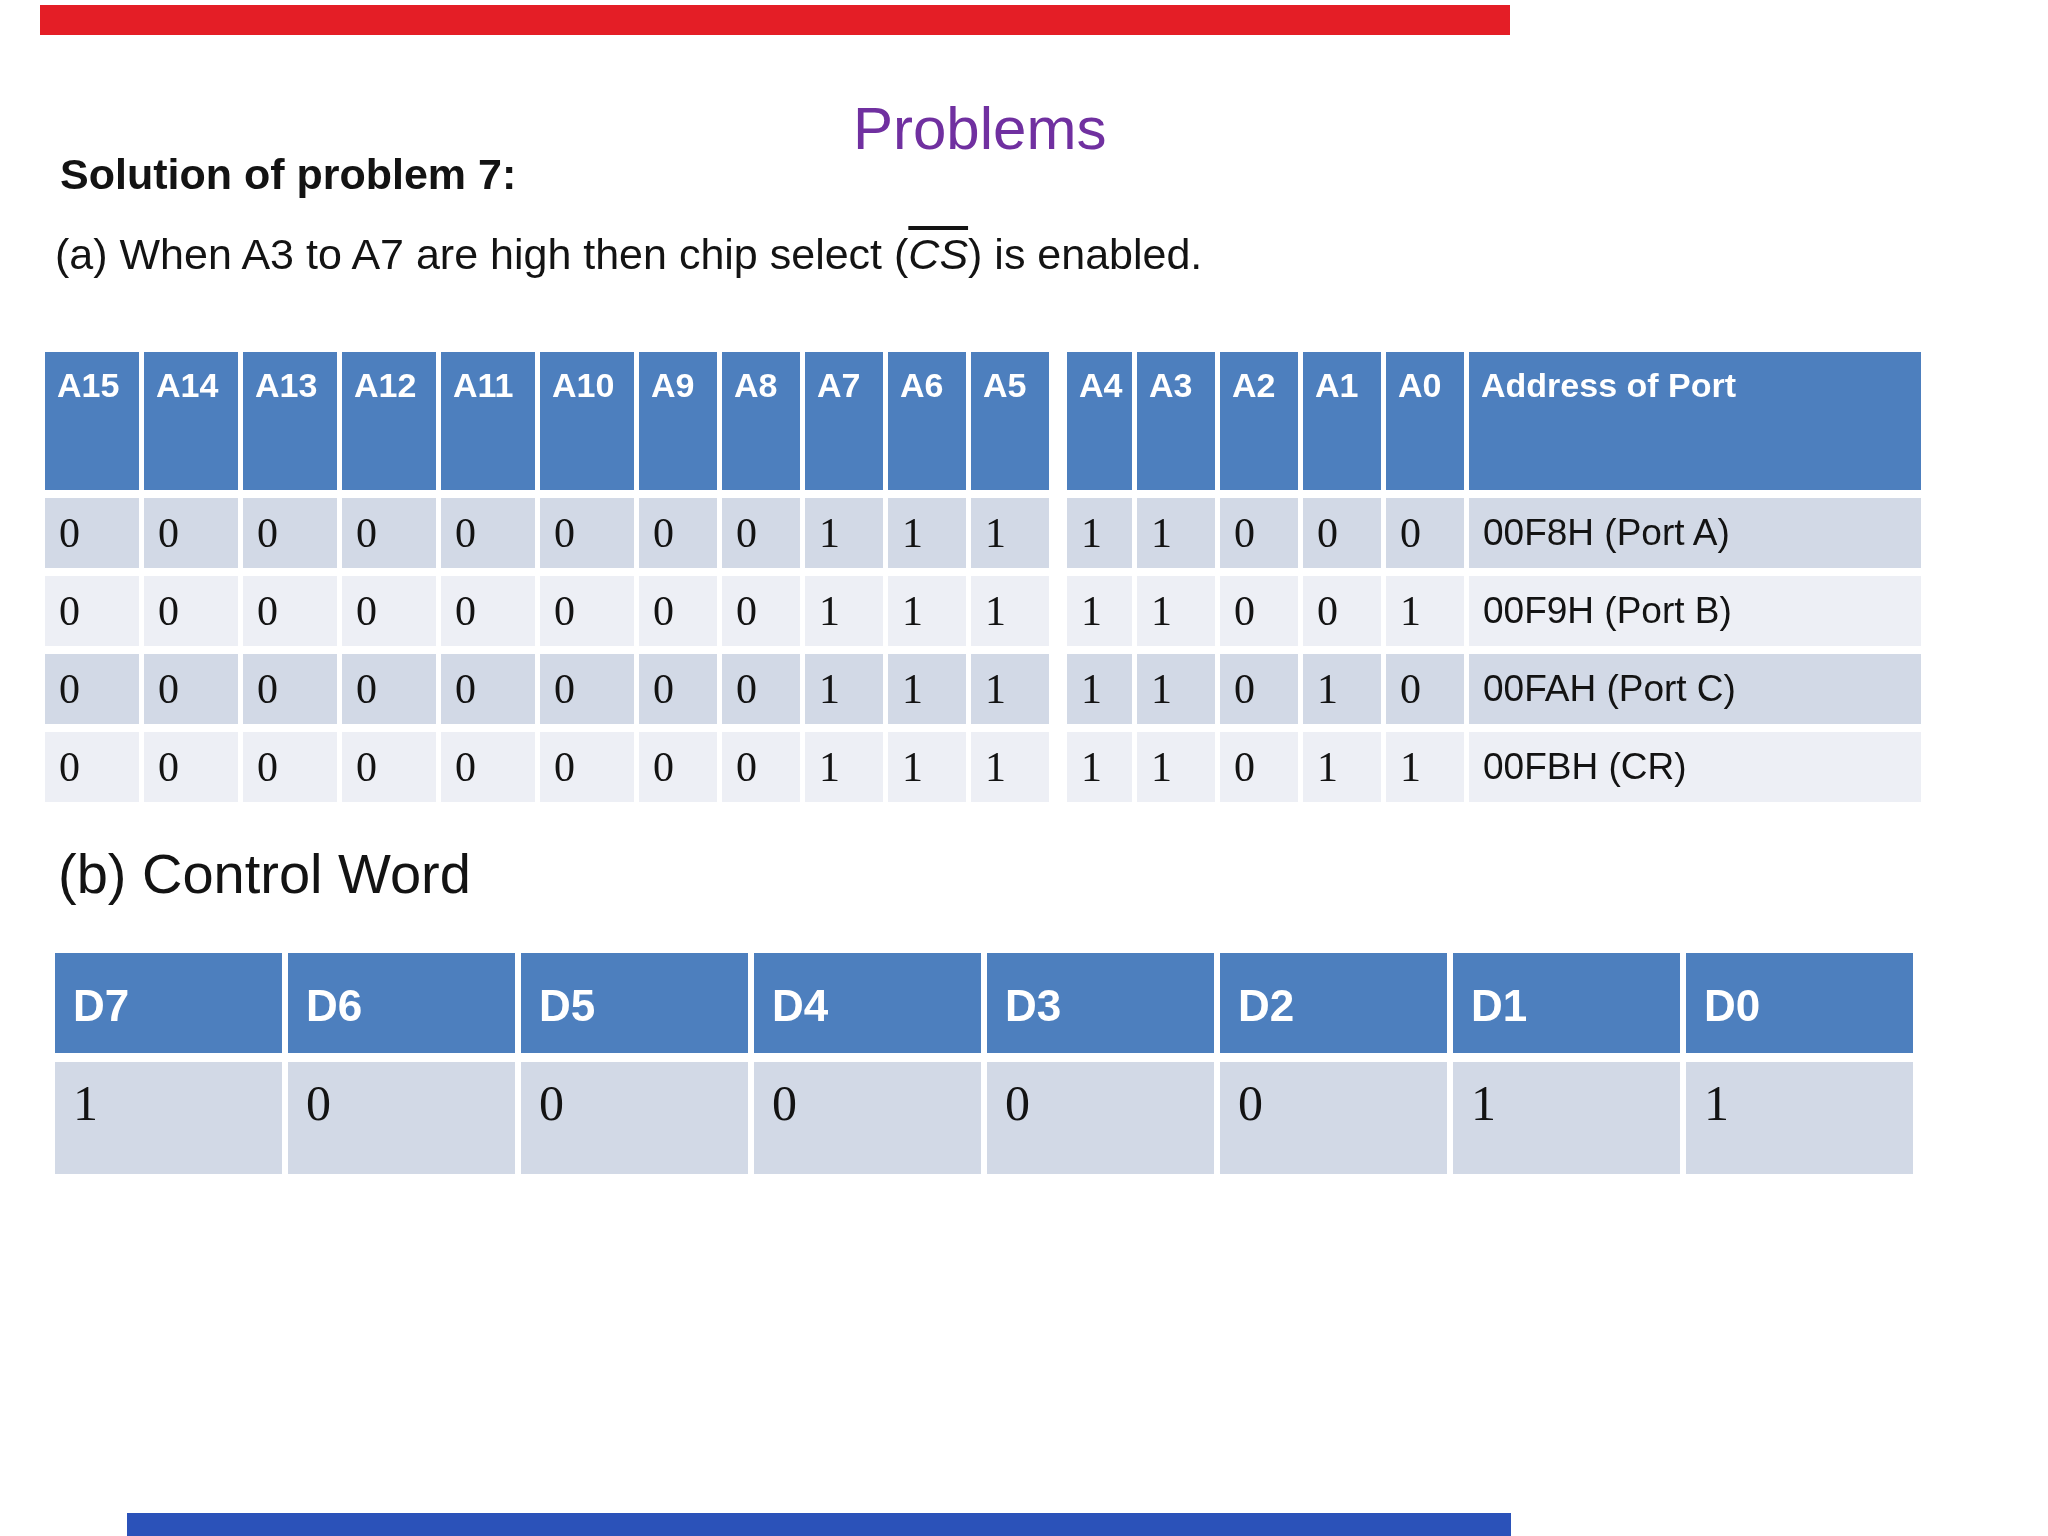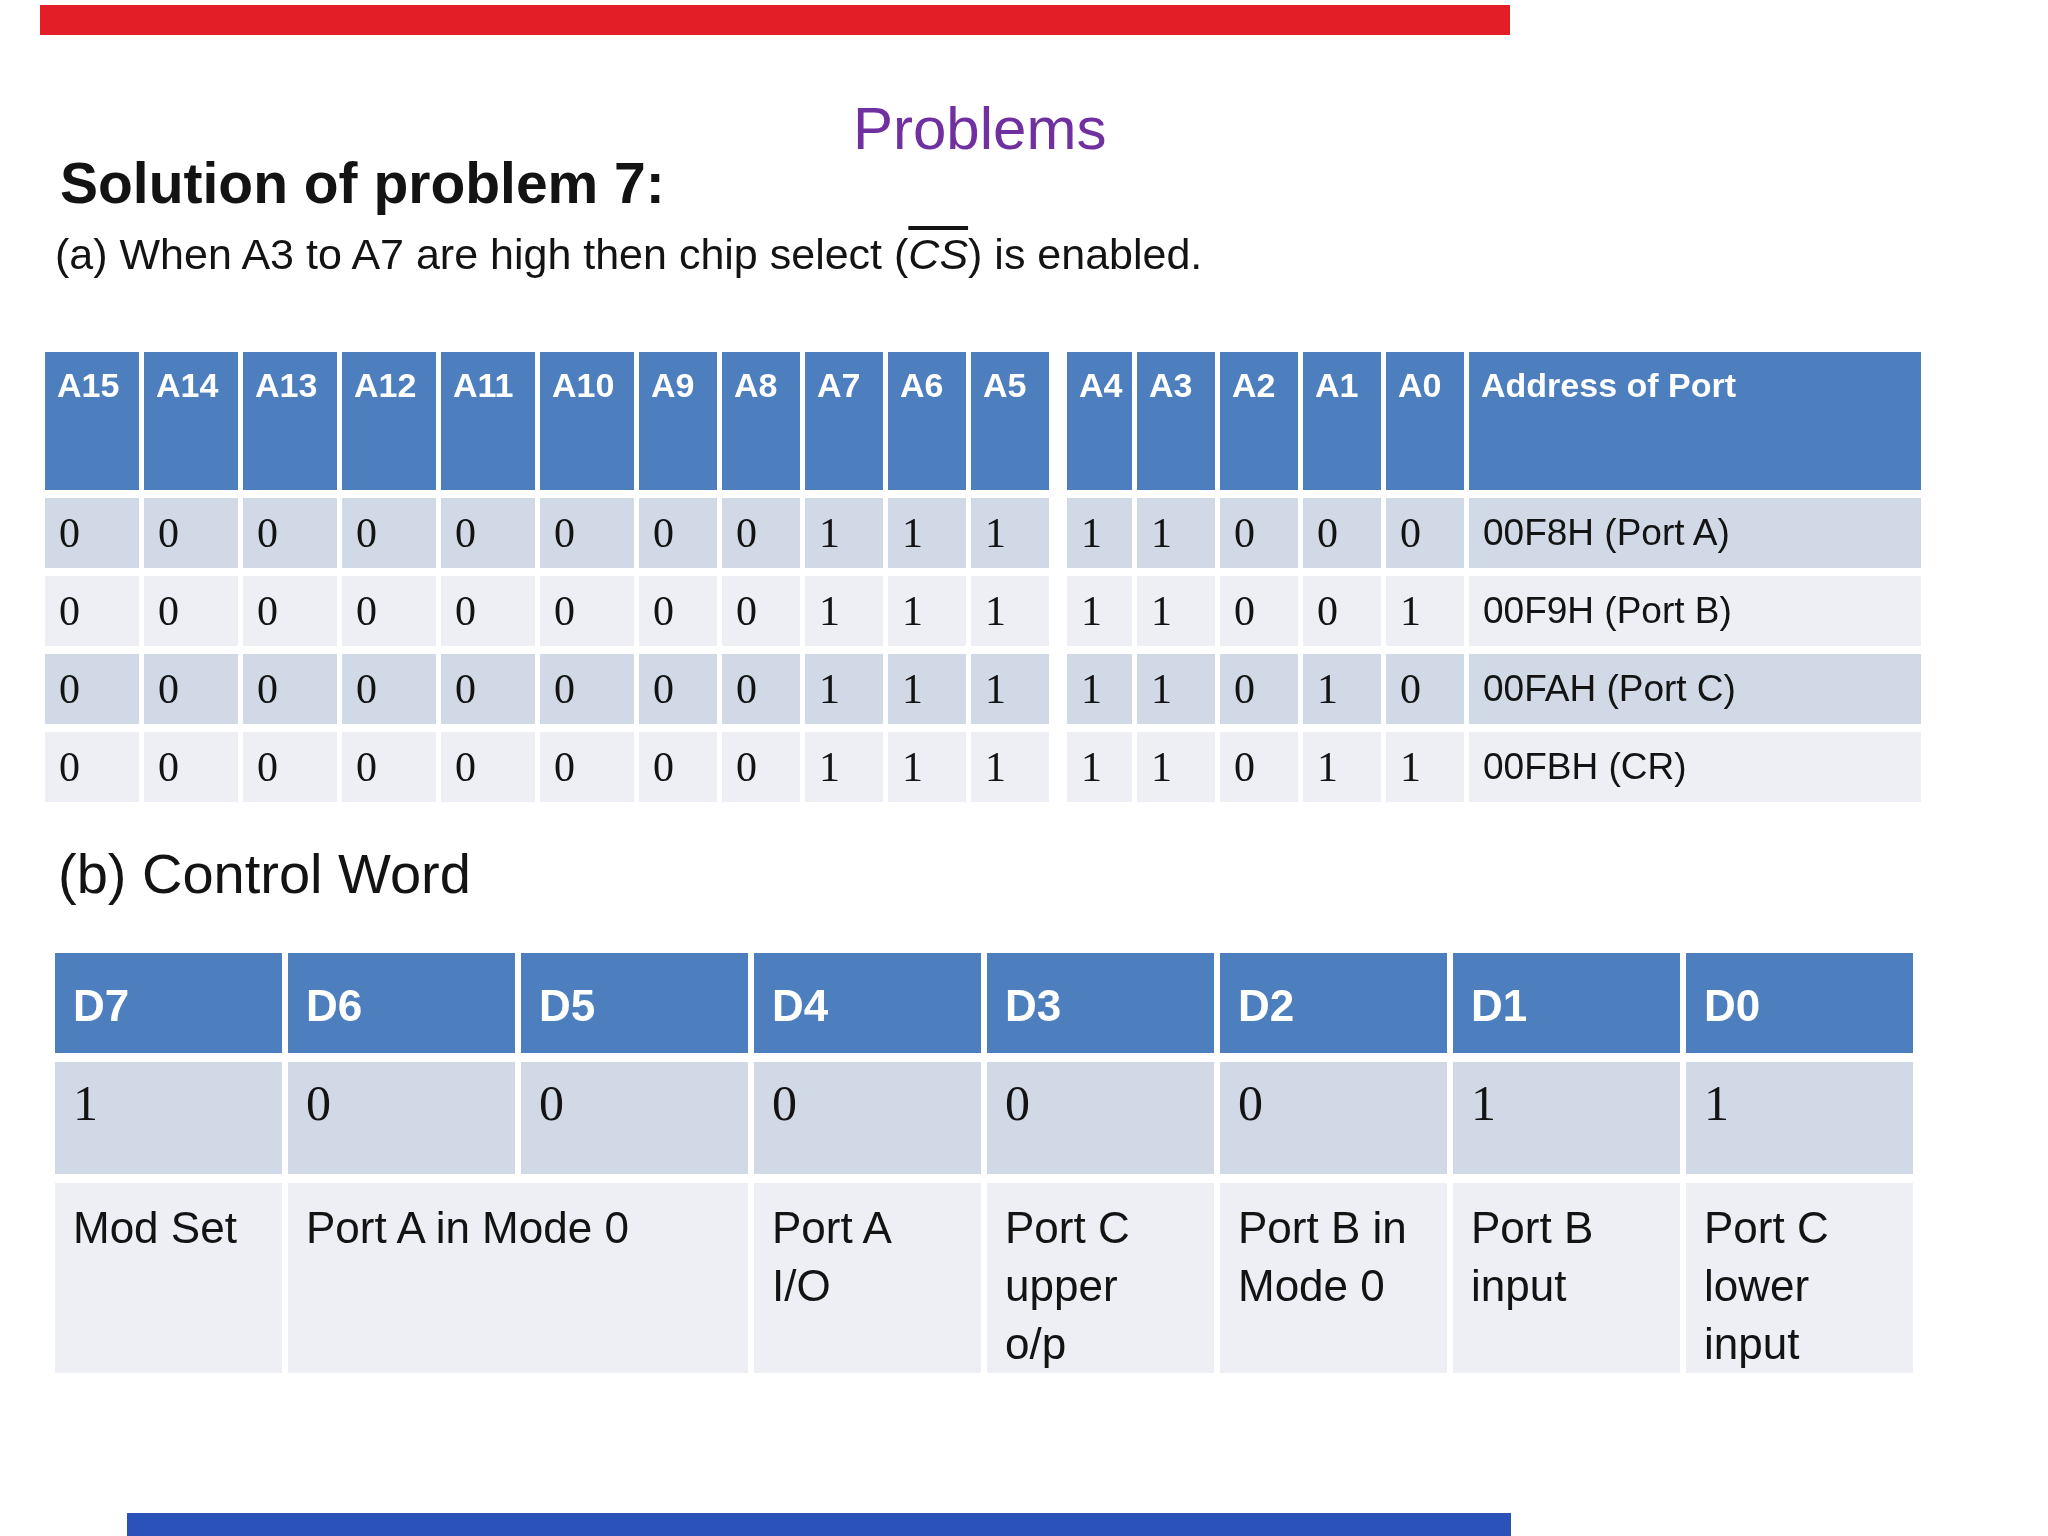--- a/index.html
+++ b/index.html
@@ -5,21 +5,21 @@
   html,body{margin:0;padding:0}
   body{
     width:2048px;height:1536px;position:relative;overflow:hidden;
     background:#ffffff;color:var(--text,#131313);
     font-family:"Liberation Sans",sans-serif;
   }
   .slide{position:absolute;inset:0}
   .topbar{position:absolute;left:40px;top:5px;width:1470px;height:30px;background:var(--red,#e41e26)}
   .bottombar{position:absolute;left:127px;top:1513px;width:1384px;height:23px;background:var(--blue,#2b52b9)}
   .title{position:absolute;left:853px;top:94px;font-size:60px;font-weight:normal;color:var(--purple,#7030a0)}
-  .subtitle{position:absolute;left:60px;top:150px;font-size:57px;font-weight:bold}
+  .subtitle{position:absolute;left:60px;top:150px;font-size:43px;font-weight:bold}
   .line-a{position:absolute;left:55px;top:230px;font-size:43px}
   .cs{font-style:italic;text-decoration:overline}
   .section-b{position:absolute;left:58px;top:841px;font-size:56px}
   .cw-result{position:absolute;left:95px;top:1382px;font-size:43px}
 
   table{border-collapse:separate;table-layout:fixed}
   th,td{box-sizing:border-box;overflow:hidden}
 
   
   #t1{position:absolute;left:40px;top:344px;border-spacing:5px 8px}
@@ -216,27 +216,18 @@
         <tr>
           <td class="val">1</td>
           <td class="val">0</td>
           <td class="val">0</td>
           <td class="val">0</td>
           <td class="val">0</td>
           <td class="val">0</td>
           <td class="val">1</td>
           <td class="val">1</td>
         </tr>
-        <tr>
-          <td class="lbl">Mod Set</td>
-          <td class="lbl" colspan="2">Port A in Mode 0</td>
-          <td class="lbl">Port A I/O</td>
-          <td class="lbl">Port C upper o/p</td>
-          <td class="lbl">Port B in Mode 0</td>
-          <td class="lbl">Port B input</td>
-          <td class="lbl">Port C lower input</td>
-        </tr>
       </tbody>
     </table>
 
 
   <div class="bottombar"></div>
 </div>
 
 </body></html>

